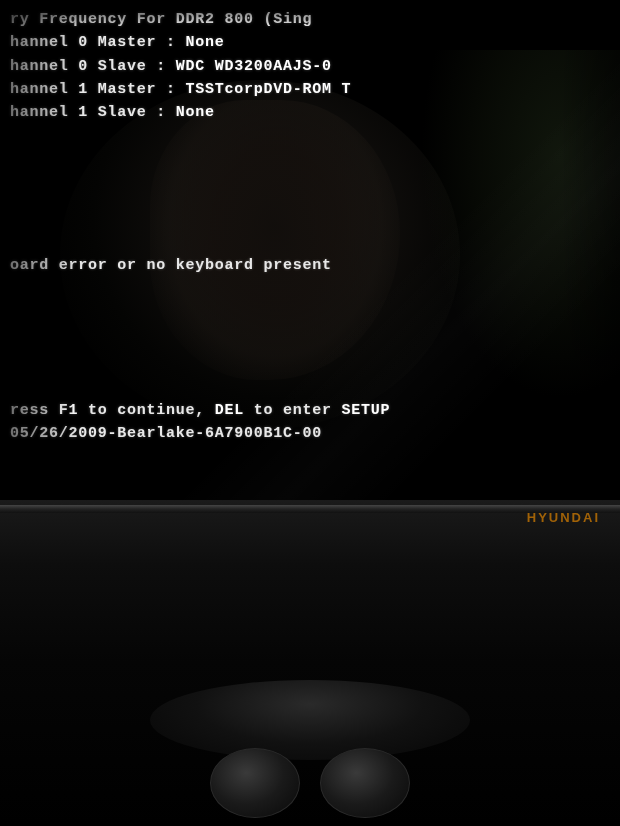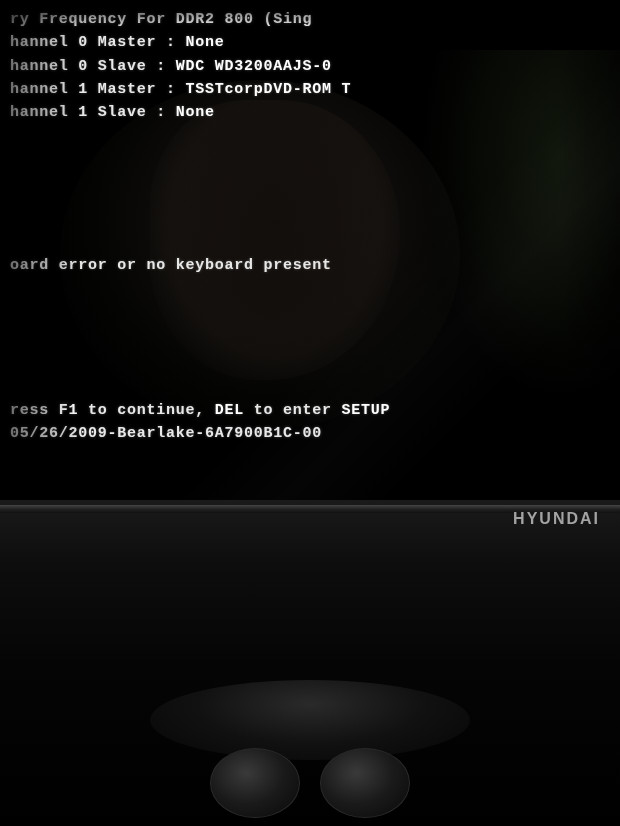--- a/index.html
+++ b/index.html
@@ -135,23 +135,23 @@
         #000 100%);
       z-index: 5;
     }
 
     
     .monitor-brand {
       position: absolute;
       top: 510px;
       right: 20px;
       z-index: 6;
-      color: #a3a3a3;
+      color: #a16207;
       font-family: Arial, sans-serif;
-      font-size: 16px;
+      font-size: 13px;
       font-weight: bold;
       letter-spacing: 2px;
       text-align: right;
     }
 
     
     .monitor-ridge {
       position: absolute;
       top: 505px;
       left: 0;

